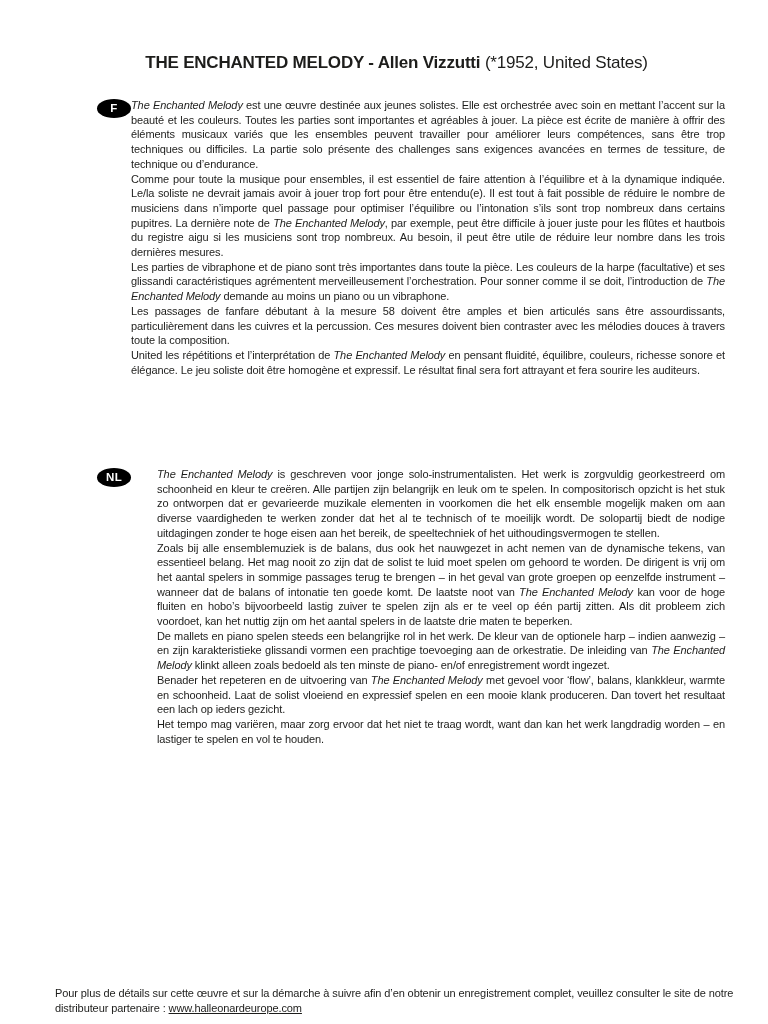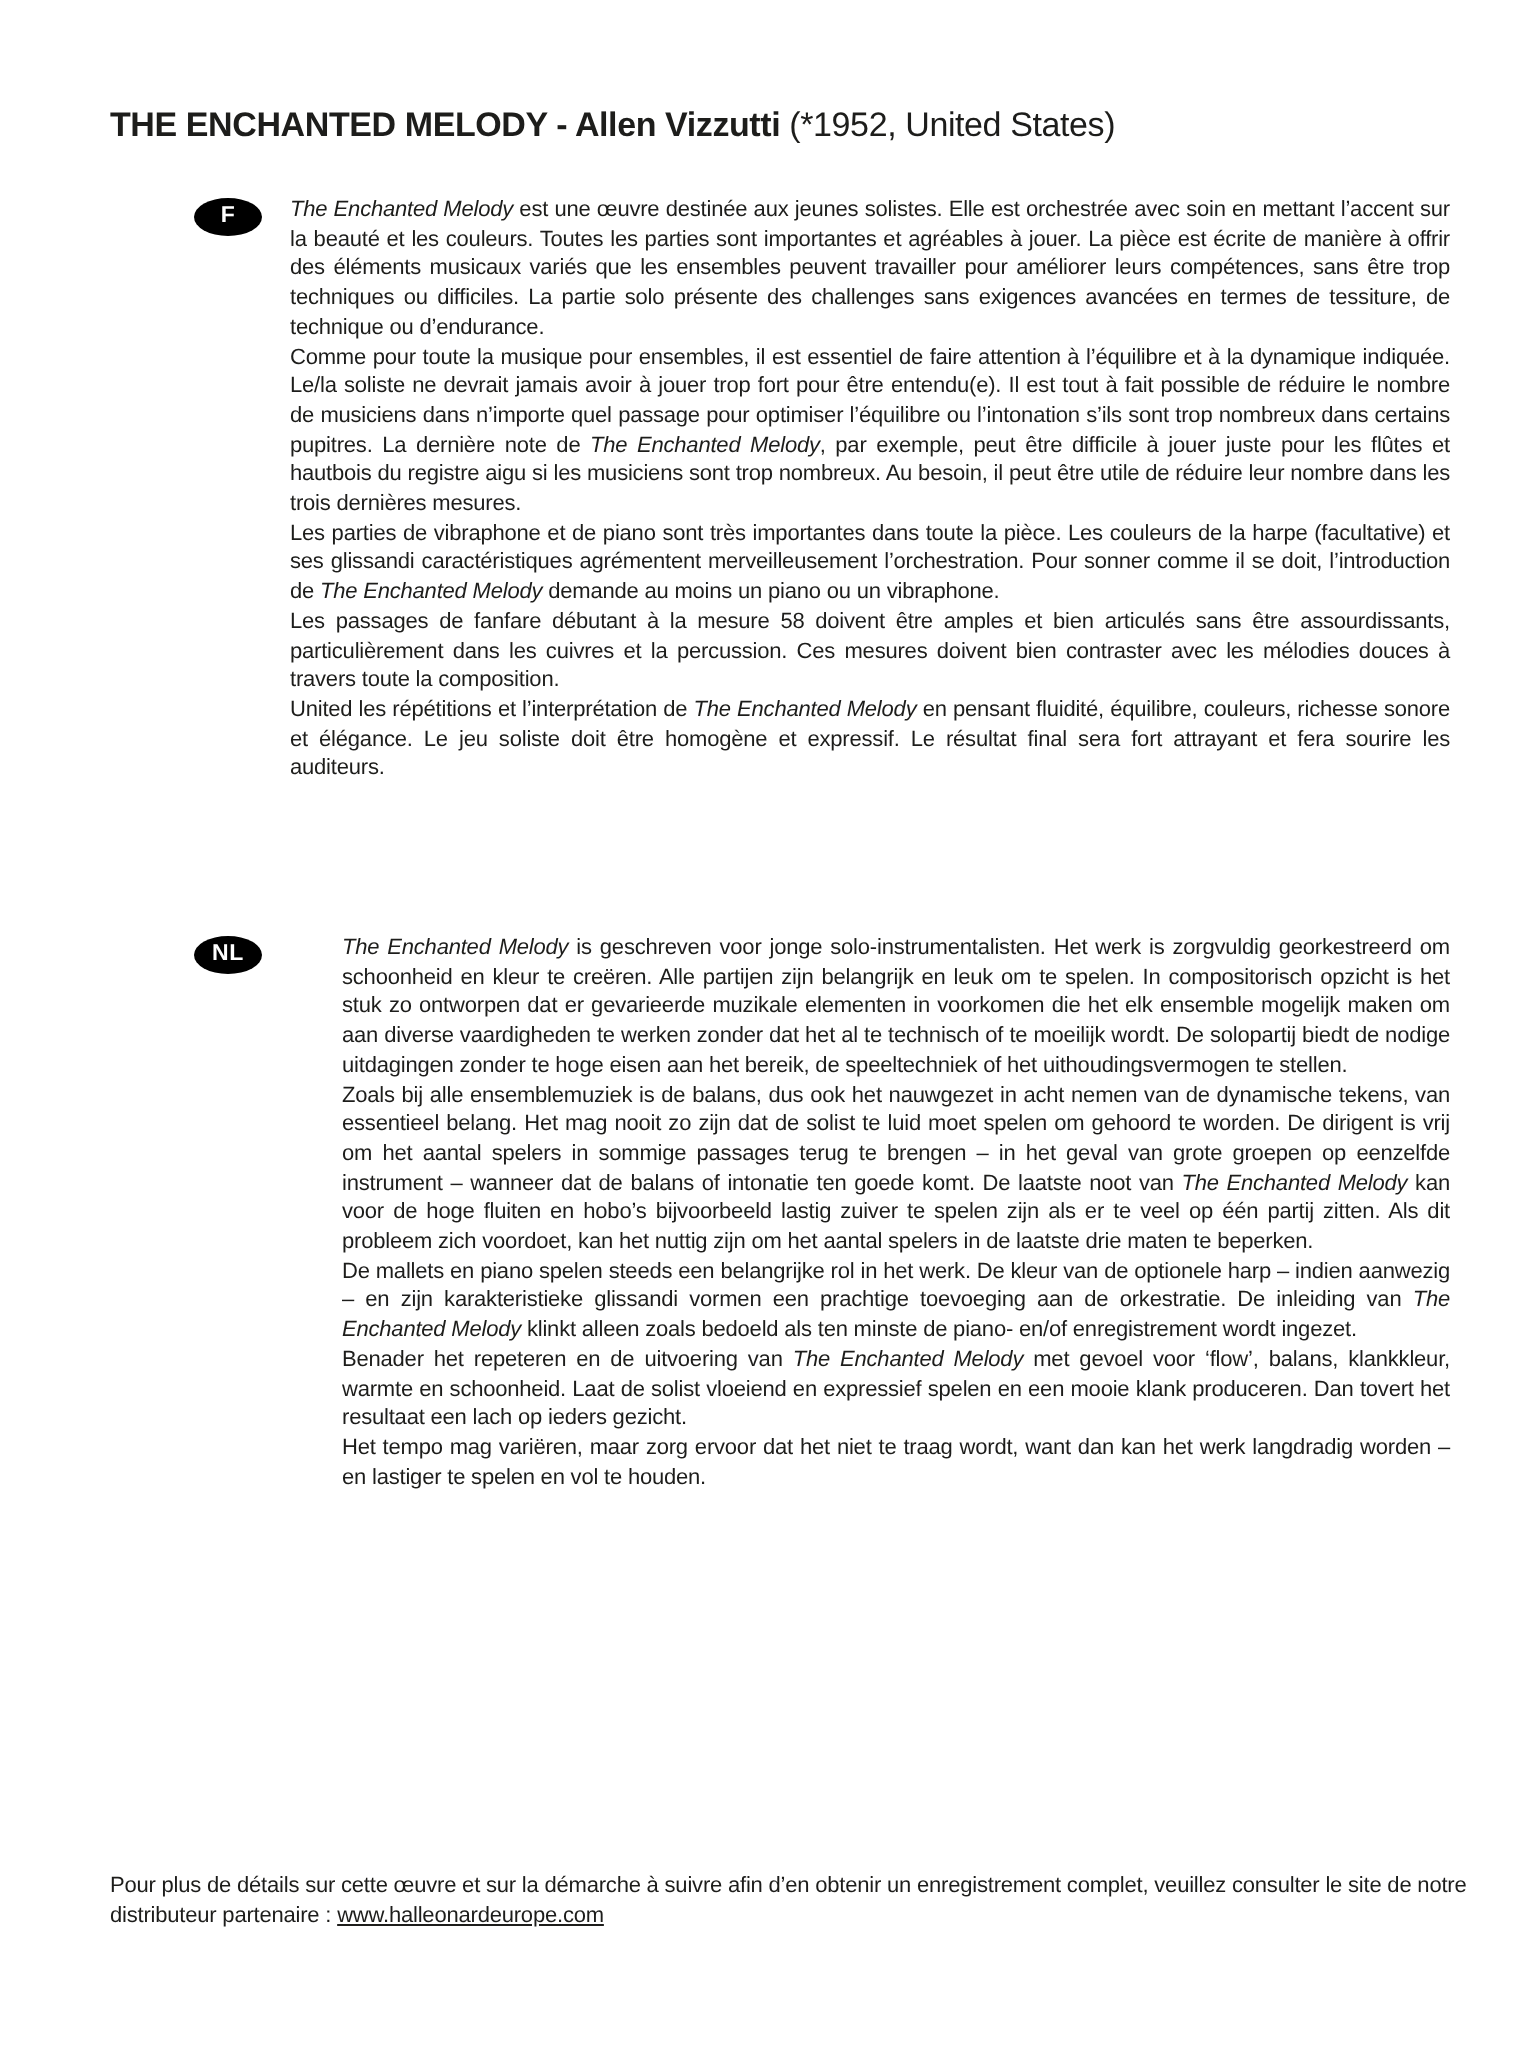--- a/index.html
+++ b/index.html
@@ -10,20 +10,21 @@
     font-family: "Liberation Sans", sans-serif;
     color: #1d1d1b;
     overflow: hidden;
   }
   .page { position: absolute; inset: 0; background: #ffffff; }
 
   .title {
     position: absolute; top: 52px; left: 55px; right: 30px;
     font-size: 17px; line-height: 21px; letter-spacing: -0.2px;
     white-space: nowrap;
+    text-align: center;
   }
   .title .t-bold { font-weight: 700; }
   .title .t-reg  { font-weight: 400; }
 
   .section {
     position: absolute; left: 97px; width: 628px;
     display: flex; align-items: flex-start;
   }
   .section-f  { top: 98px; }
   .section-nl { top: 467px; gap: 26px; }
@@ -31,29 +32,29 @@
   .badge {
     flex: 0 0 34px; height: 19px; margin-top: 1px;
     background: #000000; color: #ffffff;
     border-radius: 50%;
     font-size: 11.5px; font-weight: 700;
     text-align: center; line-height: 19px;
     letter-spacing: 0.3px;
   }
 
   .paras {
-    flex: 1; margin-left: 14px;
+    flex: 1; 
     font-size: 11px; line-height: 14.7px;
     text-align: justify;
     letter-spacing: -0.1px;
   }
   .paras p { margin: 0; padding: 0; }
 
   .footer {
-    position: absolute; left: 55px; top: 936px; width: 683px;
+    position: absolute; left: 55px; top: 986px; width: 683px;
     font-size: 11px; line-height: 15px;
     letter-spacing: -0.1px;
   }
   .footer p { margin: 0; padding: 0; }
 
   .it { font-style: italic; }
   .link {
     color: inherit;
     text-decoration: underline;
     cursor: pointer;

